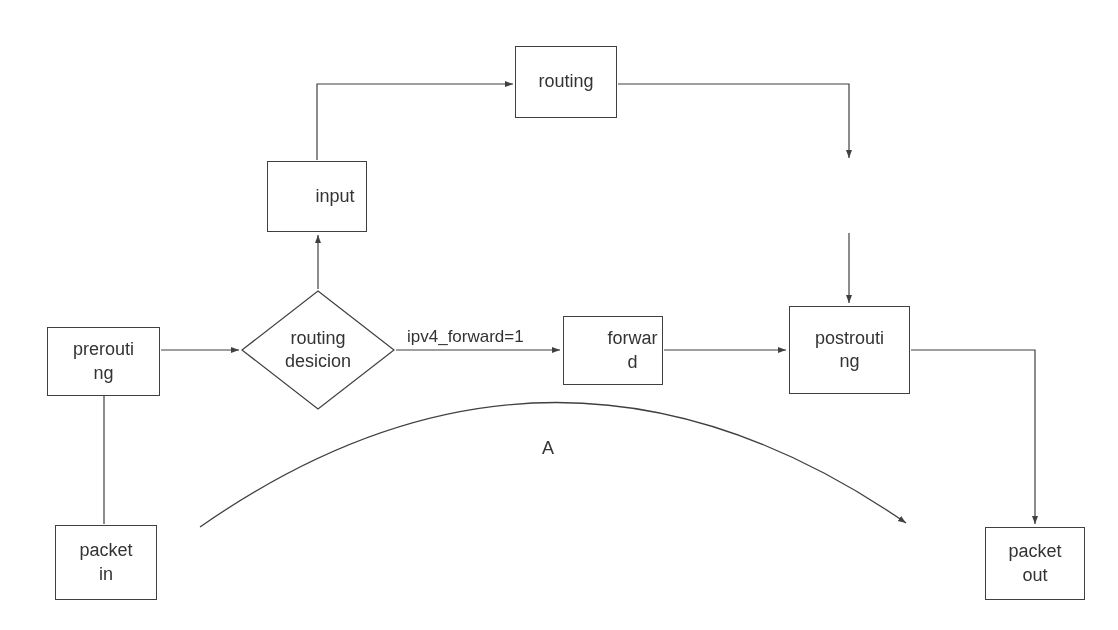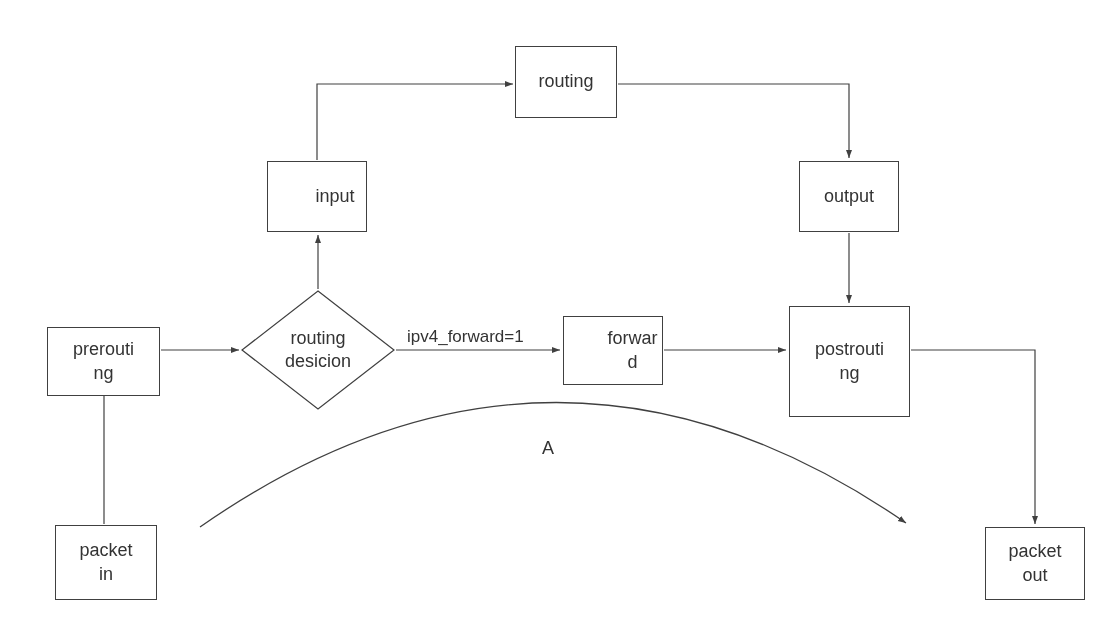--- a/index.html
+++ b/index.html
@@ -94,26 +94,25 @@
   <div class="node" style="left:55px;  top:525px; width:102px; height:75px;">packet
 in</div>
 
   <div class="node" style="left:47px;  top:316px; width:113px; height:69px;margin-top:11px;">prerouti
 ng</div>
 
   <div class="node" style="left:267px; top:161px; width:100px; height:71px;padding-left:36px;">input</div>
 
   <div class="node" style="left:515px; top:46px;  width:102px; height:72px;">routing</div>
 
-  <div class="node" style="left:799px; top:161px; width:100px; height:71px;">output</div>
 
   <div class="node" style="left:563px; top:316px; width:100px; height:69px;padding-left:39px;">forwar
 d</div>
 
-  <div class="node" style="left:789px; top:306px; width:121px; height:111px;">postrouti
+  <div class="node" style="left:789px; top:306px; width:121px; height:88px;">postrouti
 ng</div>
 
   <div class="node" style="left:985px; top:527px; width:100px; height:73px;">packet
 out</div>
 
   <div class="diamond-label" style="left:258px; top:320px; width:120px; height:60px;">routing
 desicion</div>
 
   <div class="edge-label" style="left:407px; top:327px;">ipv4_forward=1</div>
 

